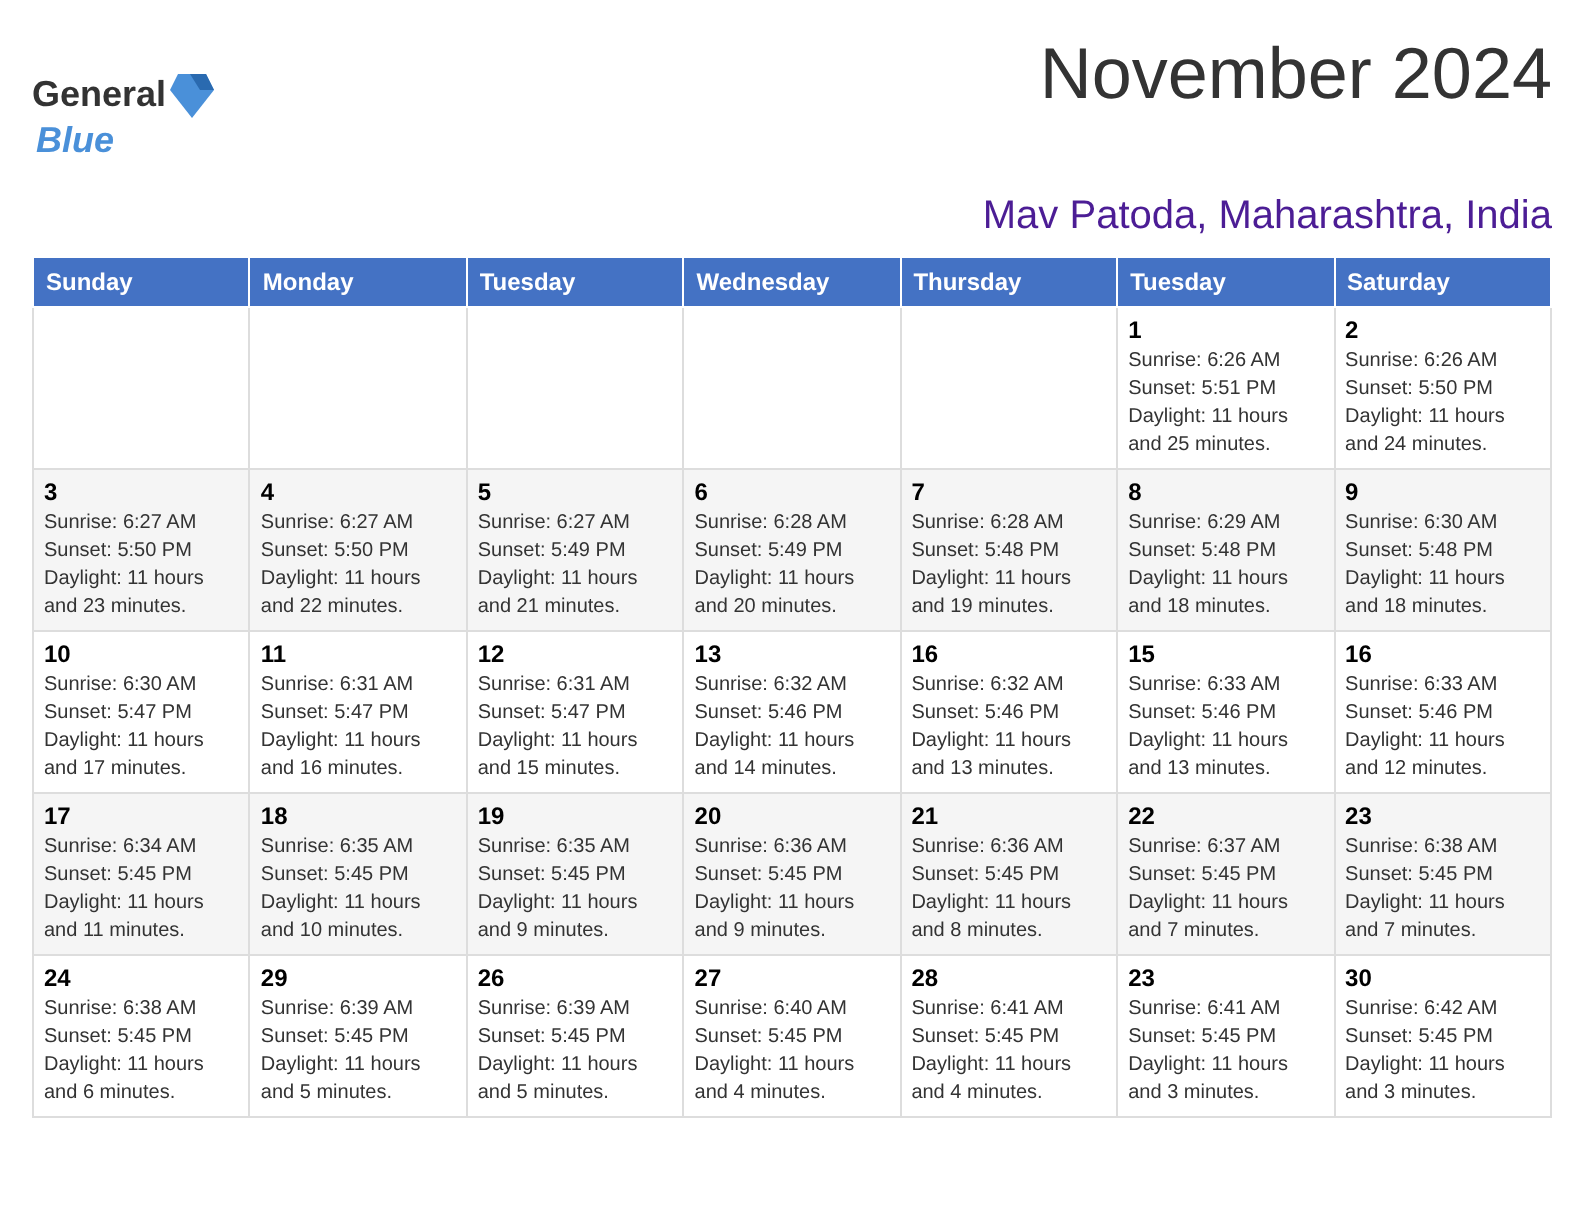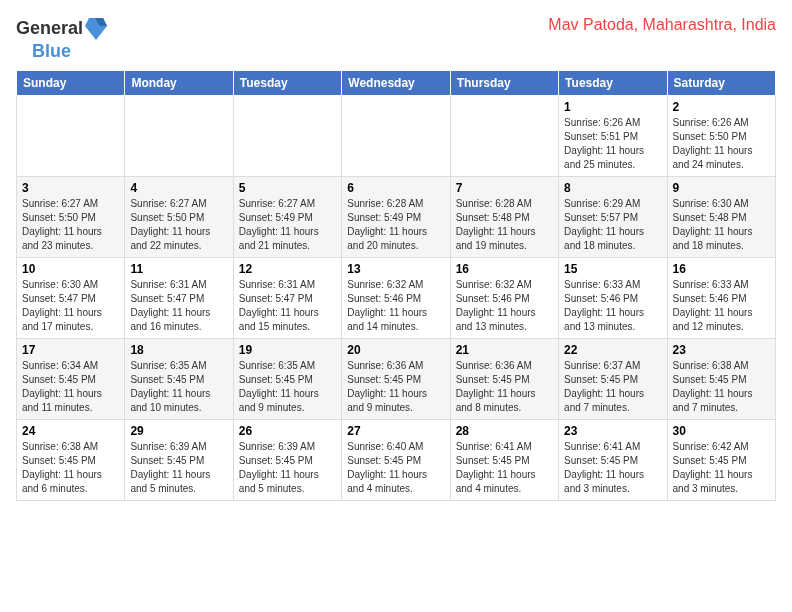--- a/index.html
+++ b/index.html
@@ -22,22 +22,23 @@
     }
     .title-block {
       text-align: right;
     }
     .month-title {
       font-size: 36px;
       font-weight: normal;
       color: #333;
     }
     .location-title {
-      font-size: 16px;
-      color: #ef4444;
+      font-size: 20px;
+      color: #4c1d95;
+      margin-top: 39px;
     }
     .calendar-table {
       width: 100%;
       border-collapse: collapse;
       font-size: 11px;
       padding-left: 48px;
     }
     .calendar-table th {
       background-color: #4472c4;
       color: #fff;
@@ -74,32 +75,33 @@
     }
   </style>
 </head>
 <body>
 
 <div class="header">
   <div class="logo">
     <div>
       <div style="display:flex;align-items:center;">
         <div>
-          <div style="font-size:18px;font-weight:bold;color:#333;line-height:1.1;">
+          <div style="font-size:18px;font-weight:bold;color:#333;line-height:1.1;margin-top:19px;">
             <span style="color:#333;">General</span><svg style="display:inline-block;vertical-align:middle;margin-left:2px;" width="22" height="26" viewBox="0 0 22 26">
                 <polygon points="4,2 18,2 22,10 11,24 0,10" fill="#4a90d9"></polygon>
                 <polygon points="10,2 18,2 22,10 15,10" fill="#2a6ab0"></polygon>
               </svg>
           </div>
-          <div style="font-size:18px;font-weight:bold;color:#4a90d9;line-height:1.1;margin-left:16px;">Blue</div>
+          <div style="font-size:18px;font-weight:bold;color:#4a90d9;line-height:1.1;margin-left:2px;font-style:italic;">Blue</div>
         </div>
       </div>
     </div>
   </div>
   <div class="title-block">
+    <div class="month-title">November 2024</div>
     <div class="location-title">Mav Patoda, Maharashtra, India</div>
   </div>
 </div>
 
 <table class="calendar-table">
   <thead>
     <tr id="weekday-header">
         <th>Sunday</th>
         <th>Monday</th>
         <th>Tuesday</th>
@@ -156,21 +158,21 @@
         </td>
         <td>
           <span class="day-number">7</span>
           <div class="day-info" style="white-space: pre-line;">Sunrise: 6:28 AM
 Sunset: 5:48 PM
 Daylight: 11 hours and 19 minutes.</div>
         </td>
         <td>
           <span class="day-number">8</span>
           <div class="day-info" style="white-space: pre-line;">Sunrise: 6:29 AM
-Sunset: 5:57 PM
+Sunset: 5:48 PM
 Daylight: 11 hours and 18 minutes.</div>
         </td>
         <td>
           <span class="day-number">9</span>
           <div class="day-info" style="white-space: pre-line;">Sunrise: 6:30 AM
 Sunset: 5:48 PM
 Daylight: 11 hours and 18 minutes.</div>
         </td>
       </tr>
       <tr>

